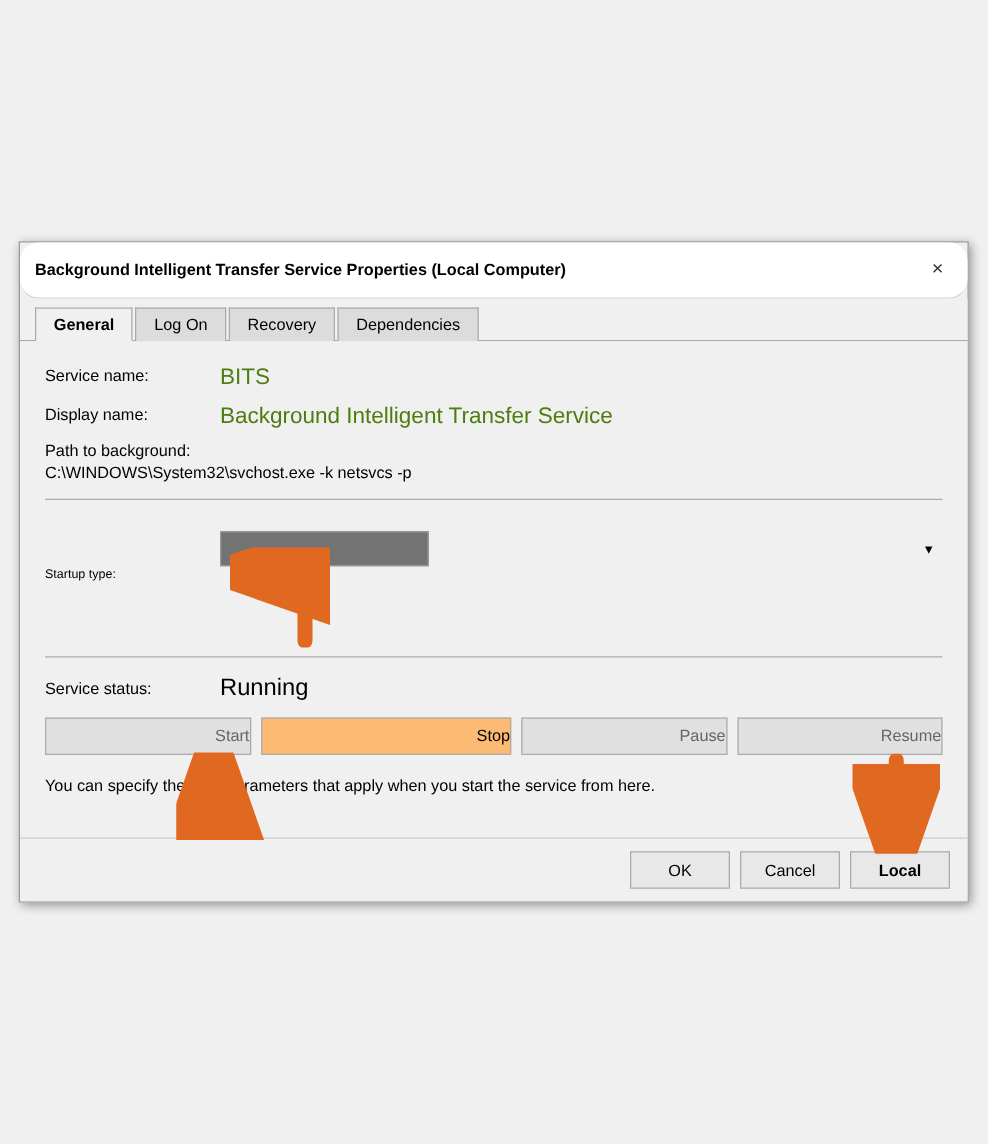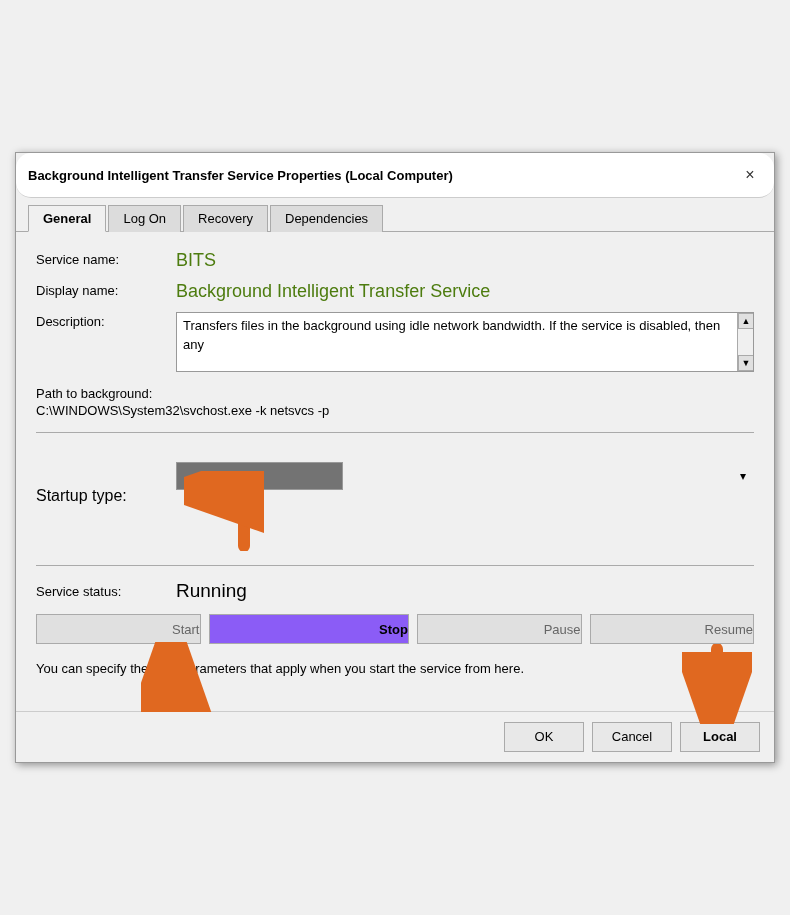--- a/index.html
+++ b/index.html
@@ -143,21 +143,21 @@
       margin: 14px 0;
     }
     .startup-row {
       display: flex;
       align-items: center;
       margin-bottom: 14px;
       position: relative;
     }
     .startup-label {
       width: 140px;
-      font-size: 16px;
+      font-size: 10px;
       margin-top: 40px;
     }
     .startup-select {
       flex: 1;
       height: 28px;
       border: 1px solid #999;
       background: #737373;
       font-size: 13px;
       padding: 12px 8px;
       appearance: none;
@@ -202,22 +202,22 @@
       height: 30px;
       border: 1px solid #aaa;
       background: #e0e0e0;
       font-size: 13px;
       cursor: pointer;
       color: #666;
       text-align: right;
     }
     .svc-btn.active {
       color: #000;
-      background: #8b5cf6;
-      font-weight: 700;
+      background: #fdba74;
+      font-weight: 400;
       padding-left: 36px;
     }
     .hint-text {
       font-size: 13px;
       color: #000;
       margin-bottom: 14px;
       line-height: 1.4;
     }
     .start-params-row {
       display: flex;
@@ -291,30 +291,20 @@
     <div class="field-row">
       <span class="field-label">Service name:</span>
       <span class="field-value">BITS</span>
     </div>
 
     <div class="field-row">
       <span class="field-label">Display name:</span>
       <span class="field-value">Background Intelligent Transfer Service</span>
     </div>
 
-    <div class="field-row" style="margin-bottom:14px;">
-      <span class="field-label">Description:</span>
-      <div class="description-box">
-        <span style="padding-right:18px;display:block;">Transfers files in the background using idle network bandwidth. If the service is disabled, then any</span>
-        <div class="description-scroll">
-          <div class="scroll-btn">▲</div>
-          <div class="scroll-btn">▼</div>
-        </div>
-      </div>
-    </div>
 
     <div class="path-section">
       <div class="path-label">Path to background:</div>
       <div class="path-value">C:\WINDOWS\System32\svchost.exe -k netsvcs -p</div>
     </div>
 
     <hr class="separator">
 
     <div class="startup-row">
       <span class="startup-label">Startup type:</span>

